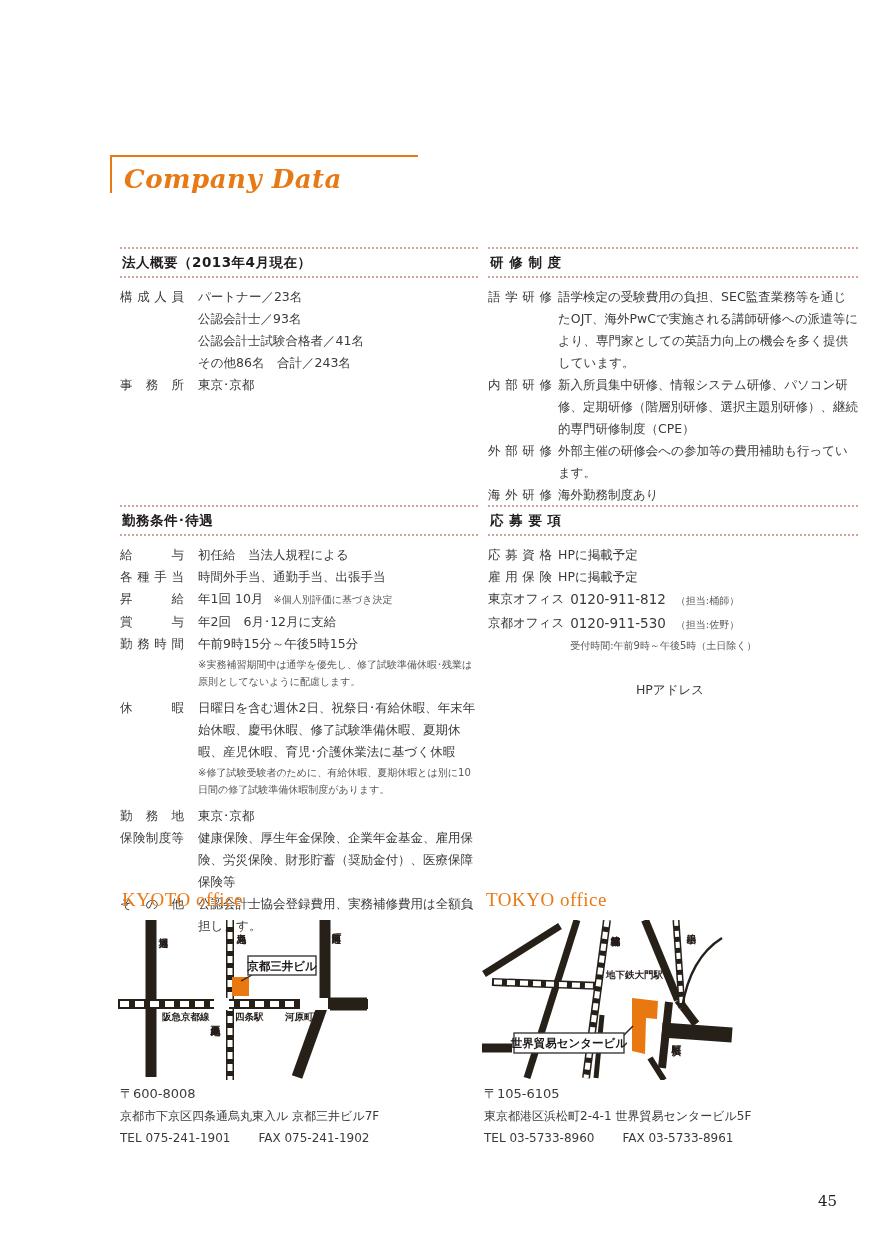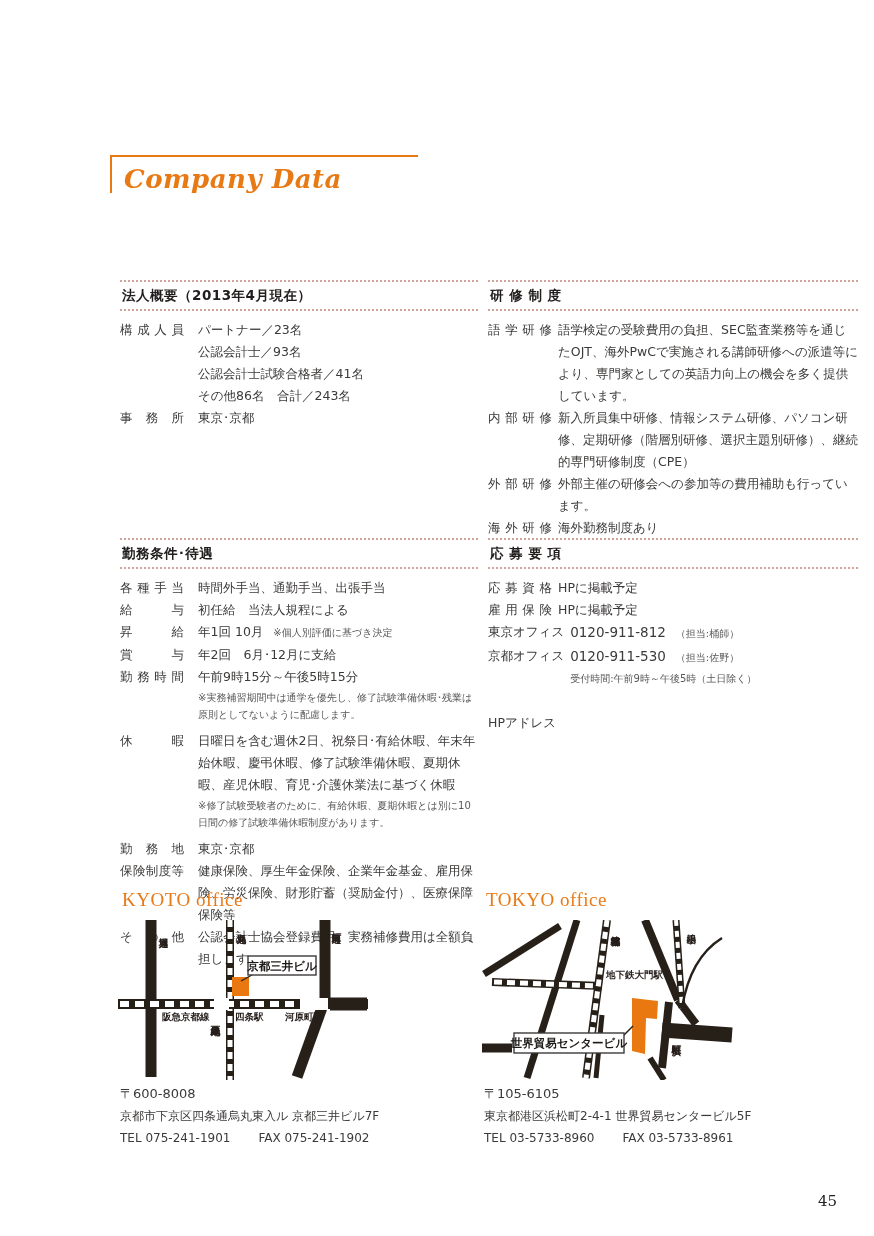--- a/index.html
+++ b/index.html
@@ -18,32 +18,32 @@
   }
   
   .title-rule-h{position:absolute;left:110px;top:155px;width:308px;height:2px;background:var(--accent);}
   .title-rule-v{position:absolute;left:110px;top:155px;width:2px;height:38px;background:var(--accent);}
   .page-title{
     position:absolute;left:124px;top:164px;
     font-family:"DejaVu Serif","Liberation Serif",serif;
     font-size:26px;font-weight:bold;font-style:italic;color:var(--accent);letter-spacing:.5px;
   }
   
-  .section{position:absolute;margin-top:33px;}
+  .section{position:absolute;}
   .sec-profile{left:120px;top:247px;width:358px;}
   .sec-training{left:488px;top:247px;width:370px;}
   .sec-work{left:120px;top:505px;width:358px;}
   .sec-apply{left:488px;top:505px;width:370px;}
   .sec-head{
     font-size:13.5px;font-weight:bold;color:var(--head);
     padding:5px 2px 4px;letter-spacing:.5px;
     border-top:2px dotted var(--dot);border-bottom:2px dotted var(--dot);
   }
   .sec-body{padding-top:8px;}
-  .row{display:flex;font-size:12.5px;line-height:22px;color:var(--ink);}
+  .row{display:flex;font-size:12.5px;line-height:22px;color:var(--ink);justify-content:center;}
   .lbl{flex:0 0 64px;margin-right:14px;text-align:justify;text-align-last:justify;white-space:nowrap;}
   .sec-training .lbl,.sec-apply .lbl{flex-basis:64px;margin-right:6px;}
   .bod{flex:1;}
   .note-inline{font-size:10px;color:var(--note);margin-left:10px;}
   .note-blk{font-size:10px;line-height:17px;color:var(--note);margin:1px 0 7px;}
   .phone{font-size:13.5px;}
   .hp-row{margin-top:18px;}
   .hp-url{font-size:16px;letter-spacing:.3px;}
   .hp-lbl{text-align:left;text-align-last:left;}
   
@@ -117,26 +117,26 @@
         <span class="lbl">海外研修</span>
         <span class="bod">海外勤務制度あり</span>
       </div>
     </div>
   </div>
 
   <div class="section sec-work">
     <div class="sec-head">勤務条件･待遇</div>
     <div class="sec-body">
       <div class="row">
+        <span class="lbl">給与</span>
+        <span class="bod">初任給　当法人規程による</span>
+      </div>
+      <div class="row">
         <span class="lbl">各種手当</span>
         <span class="bod">時間外手当、通勤手当、出張手当</span>
-      </div>
-      <div class="row">
-        <span class="lbl">給与</span>
-        <span class="bod">初任給　当法人規程による</span>
       </div>
       <div class="row">
         <span class="lbl">昇給</span>
         <span class="bod"><span>年1回 10月</span><span class="note-inline">※個人別評価に基づき決定</span></span>
       </div>
       <div class="row">
         <span class="lbl">賞与</span>
         <span class="bod">年2回　6月･12月に支給</span>
       </div>
       <div class="row">

